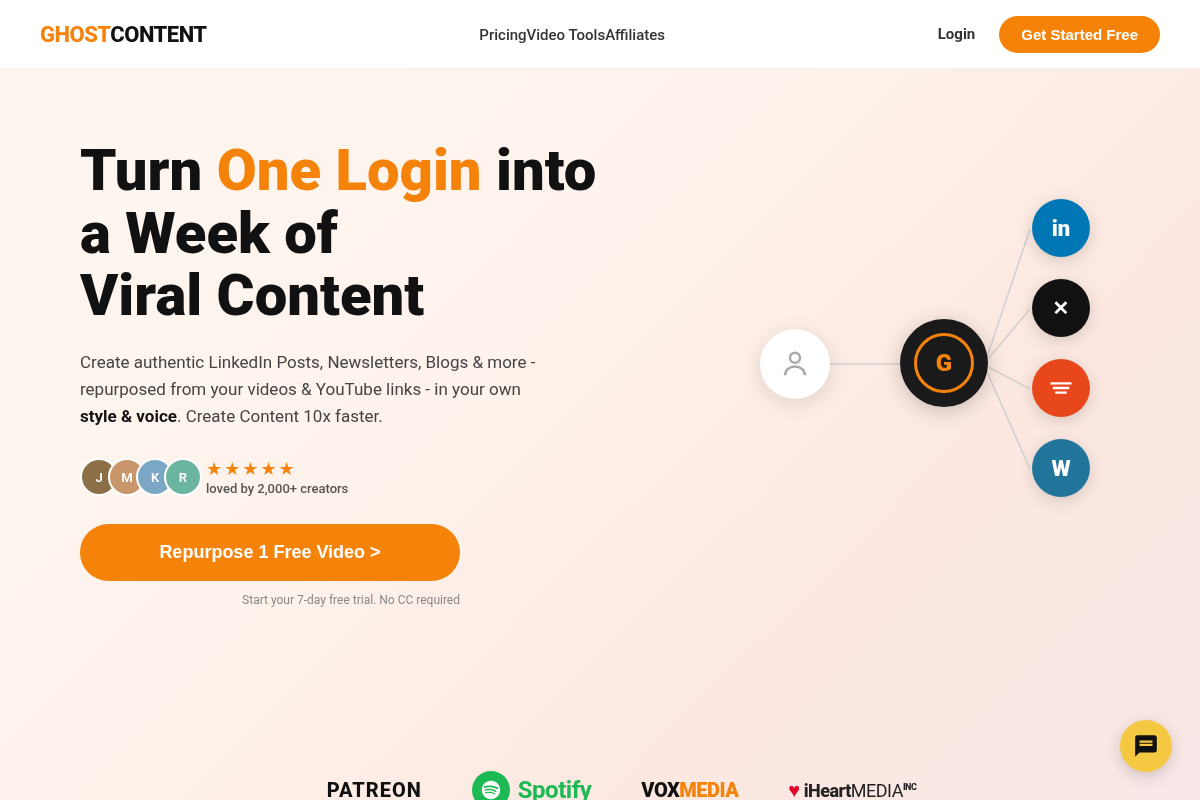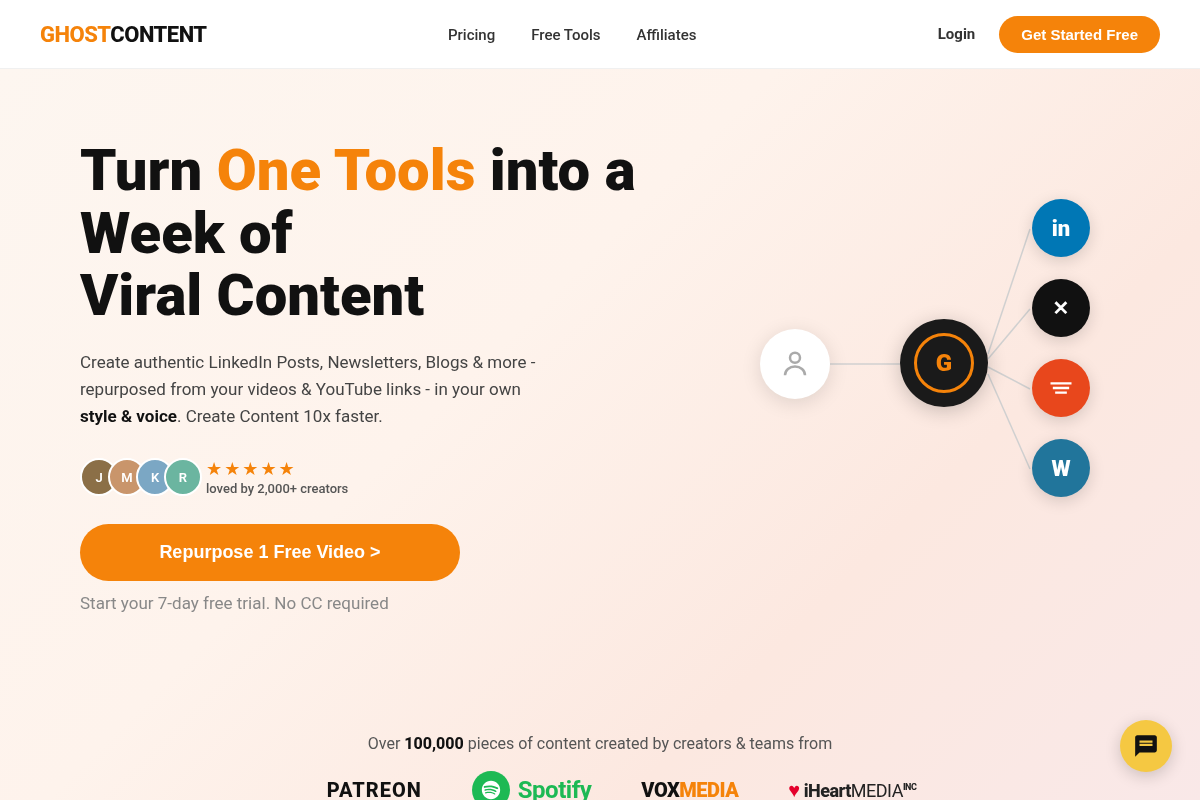--- a/index.html
+++ b/index.html
@@ -25,21 +25,20 @@
     }
     .nav-logo {
       font-size: 22px;
       font-weight: 800;
       letter-spacing: -0.5px;
     }
     .nav-logo span.ghost { color: #f5830a; }
     .nav-logo span.content { color: #111; }
     .nav-links {
       display: flex;
-      gap: 36px;
       list-style: none;
     }
     .nav-links a {
       text-decoration: none;
       color: #333;
       font-size: 15px;
       font-weight: 500;
     }
     .nav-right {
       display: flex;
@@ -157,23 +156,23 @@
       padding: 18px 40px;
       border-radius: 32px;
       font-size: 18px;
       font-weight: 700;
       cursor: pointer;
       display: inline-block;
       margin-bottom: 12px;
       width: 380px;
     }
     .trial-text {
-      font-size: 17px;
+      font-size: 12px;
       color: #888;
-      text-align: left;
+      text-align: right;
       display: block;
       width: 380px;
     }
 
     
     .hero-right {
       position: relative;
       width: 420px;
       height: 440px;
       flex-shrink: 0;
@@ -311,34 +310,34 @@
   </style>
 </head>
 <body>
 
 <nav>
   <div class="nav-logo">
     <span class="ghost">GHOST</span><span class="content">CONTENT</span>
   </div>
   <ul class="nav-links">
     <li><a href="#">Pricing</a></li>
-    <li><a href="#">Free Tools</a></li>
+    <li><a href="#">Video Tools</a></li>
     <li><a href="#">Affiliates</a></li>
   </ul>
   <div class="nav-right">
     <a class="nav-login">Login</a>
     <button class="btn-get-started">Get Started Free</button>
   </div>
 </nav>
 
 <div class="hero">
   <div class="hero-content">
     <div class="hero-left">
       <h1 class="hero-title">
-        <span>Turn </span><span class="highlight">One Tools</span><span> into a Week of</span><br>
+        <span>Turn </span><span class="highlight">One Login</span><span> into a Week of</span><br>
         <span>Viral Content</span>
       </h1>
       <p class="hero-description">
         <span>Create authentic LinkedIn Posts, Newsletters, Blogs &amp; more - repurposed from your videos &amp; YouTube links - in your own </span><strong>style &amp; voice</strong><span>. Create Content 10x faster.</span>
       </p>
       <div class="social-proof">
         <div class="avatars">
           <div class="avatar">J</div>
           <div class="avatar">M</div>
           <div class="avatar">K</div>
@@ -393,23 +392,20 @@
           </svg>
         </div>
         <div class="social-node node-wp">
           <span style="font-size:22px;font-weight:900;">W</span>
         </div>
       </div>
     </div>
   </div>
 
   <div class="brands-section">
-    <p class="brands-subtitle">
-      <span>Over </span><strong>100,000</strong><span> pieces of content created by creators &amp; teams from</span>
-    </p>
     <div class="brands-logos">
       <div class="brand-logo brand-patreon">PATREON</div>
       <div class="brand-logo brand-spotify">
         <div class="spotify-circle">
           <svg width="22" height="22" viewBox="0 0 24 24" fill="white">
             <path d="M12 2C6.48 2 2 6.48 2 12s4.48 10 10 10 10-4.48 10-10S17.52 2 12 2zm4.65 14.65c-.2.33-.6.43-.93.23-2.55-1.56-5.76-1.91-9.54-1.05-.36.08-.72-.14-.8-.5-.08-.36.14-.72.5-.8 4.14-.95 7.7-.54 10.57 1.2.33.2.43.6.2.92zm1.24-2.76c-.25.4-.78.52-1.18.28-2.92-1.79-7.37-2.31-10.82-1.27-.45.14-.92-.12-1.06-.57-.14-.45.12-.92.57-1.06 3.95-1.2 8.85-.61 12.22 1.44.4.25.52.78.27 1.18zm.11-2.88C14.6 8.8 8.8 8.6 5.4 9.67c-.54.16-1.1-.14-1.26-.67-.16-.54.14-1.1.67-1.26 3.94-1.2 10.49-.96 14.62 1.54.47.28.62.88.34 1.35-.28.46-.88.62-1.35.34l-.02.04z"></path>
           </svg>
         </div>
         <span style="font-size:24px;font-weight:700;color:#1db954;">Spotify</span>
       </div>

